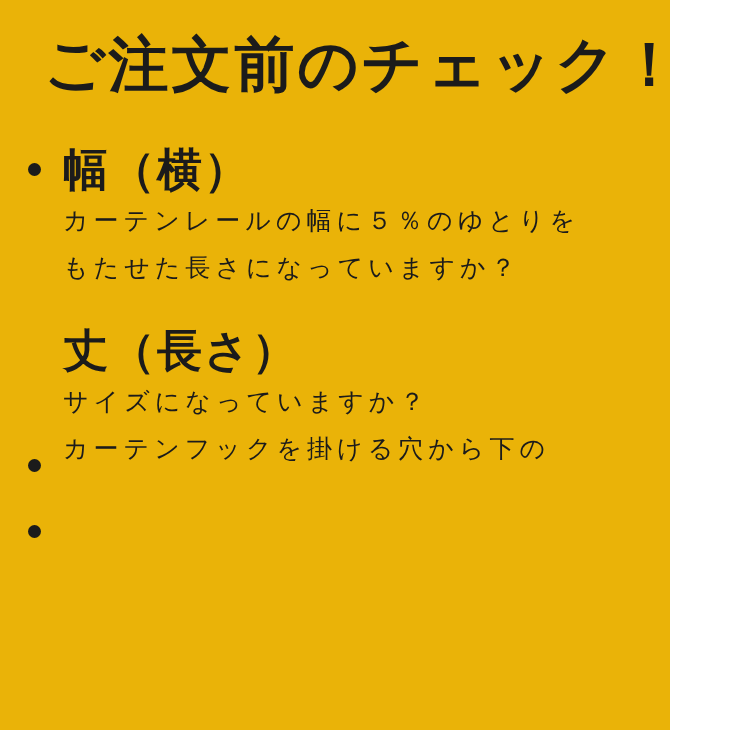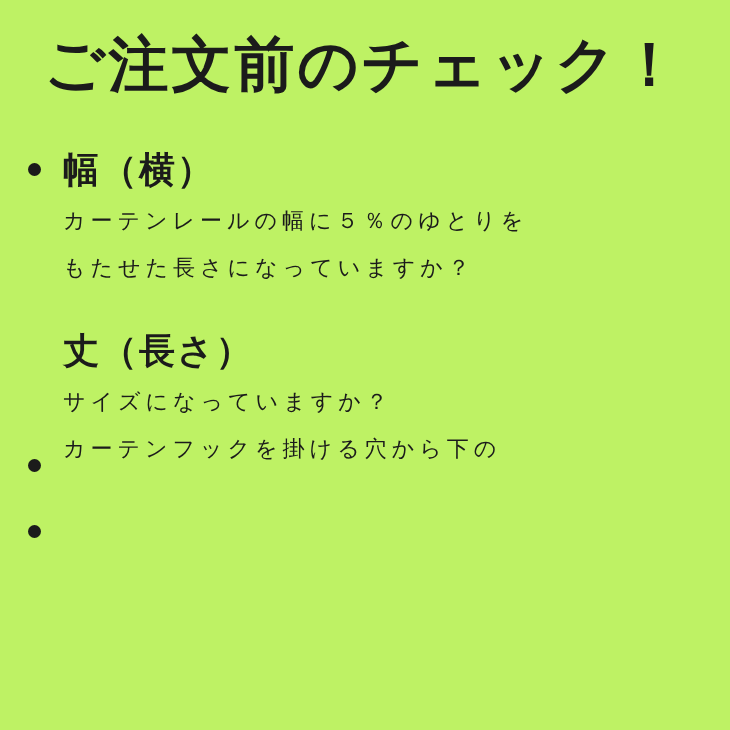--- a/index.html
+++ b/index.html
@@ -2,23 +2,23 @@
 <html><head>
 <meta charset="utf-8">
 <style>
   html, body {
     margin: 0;
     padding: 0;
     background: #ffffff;
   }
   .canvas {
     position: relative;
-    width: 730px;
+    width: 670px;
     height: 730px;
-    background: #bef264;
+    background: #eab308;
     color: #1b1b1b;
     font-family: "Liberation Sans", "DejaVu Sans", sans-serif;
     overflow: hidden;
   }
   .title {
     margin: 30px 0 0 44px;
     font-size: 60px;
     line-height: 70px;
     font-weight: 700;
     letter-spacing: 3px;
@@ -37,29 +37,29 @@
     height: 13px;
     margin-top: 20px;
     border-radius: 50%;
     background: #1b1b1b;
   }
   .section-content {
     margin-left: 22px;
   }
   .section-heading {
     margin: 0;
-    font-size: 36px;
+    font-size: 45px;
     line-height: 54px;
     font-weight: 700;
     letter-spacing: 2px;
     white-space: nowrap;
   }
   .section-body {
     margin: 0;
-    font-size: 22px;
+    font-size: 25px;
     line-height: 47px;
     font-weight: 500;
     letter-spacing: 5px;
     white-space: nowrap;
   }
   .section-body--tight {
     letter-spacing: 3px;
   }
 </style>
 </head>

